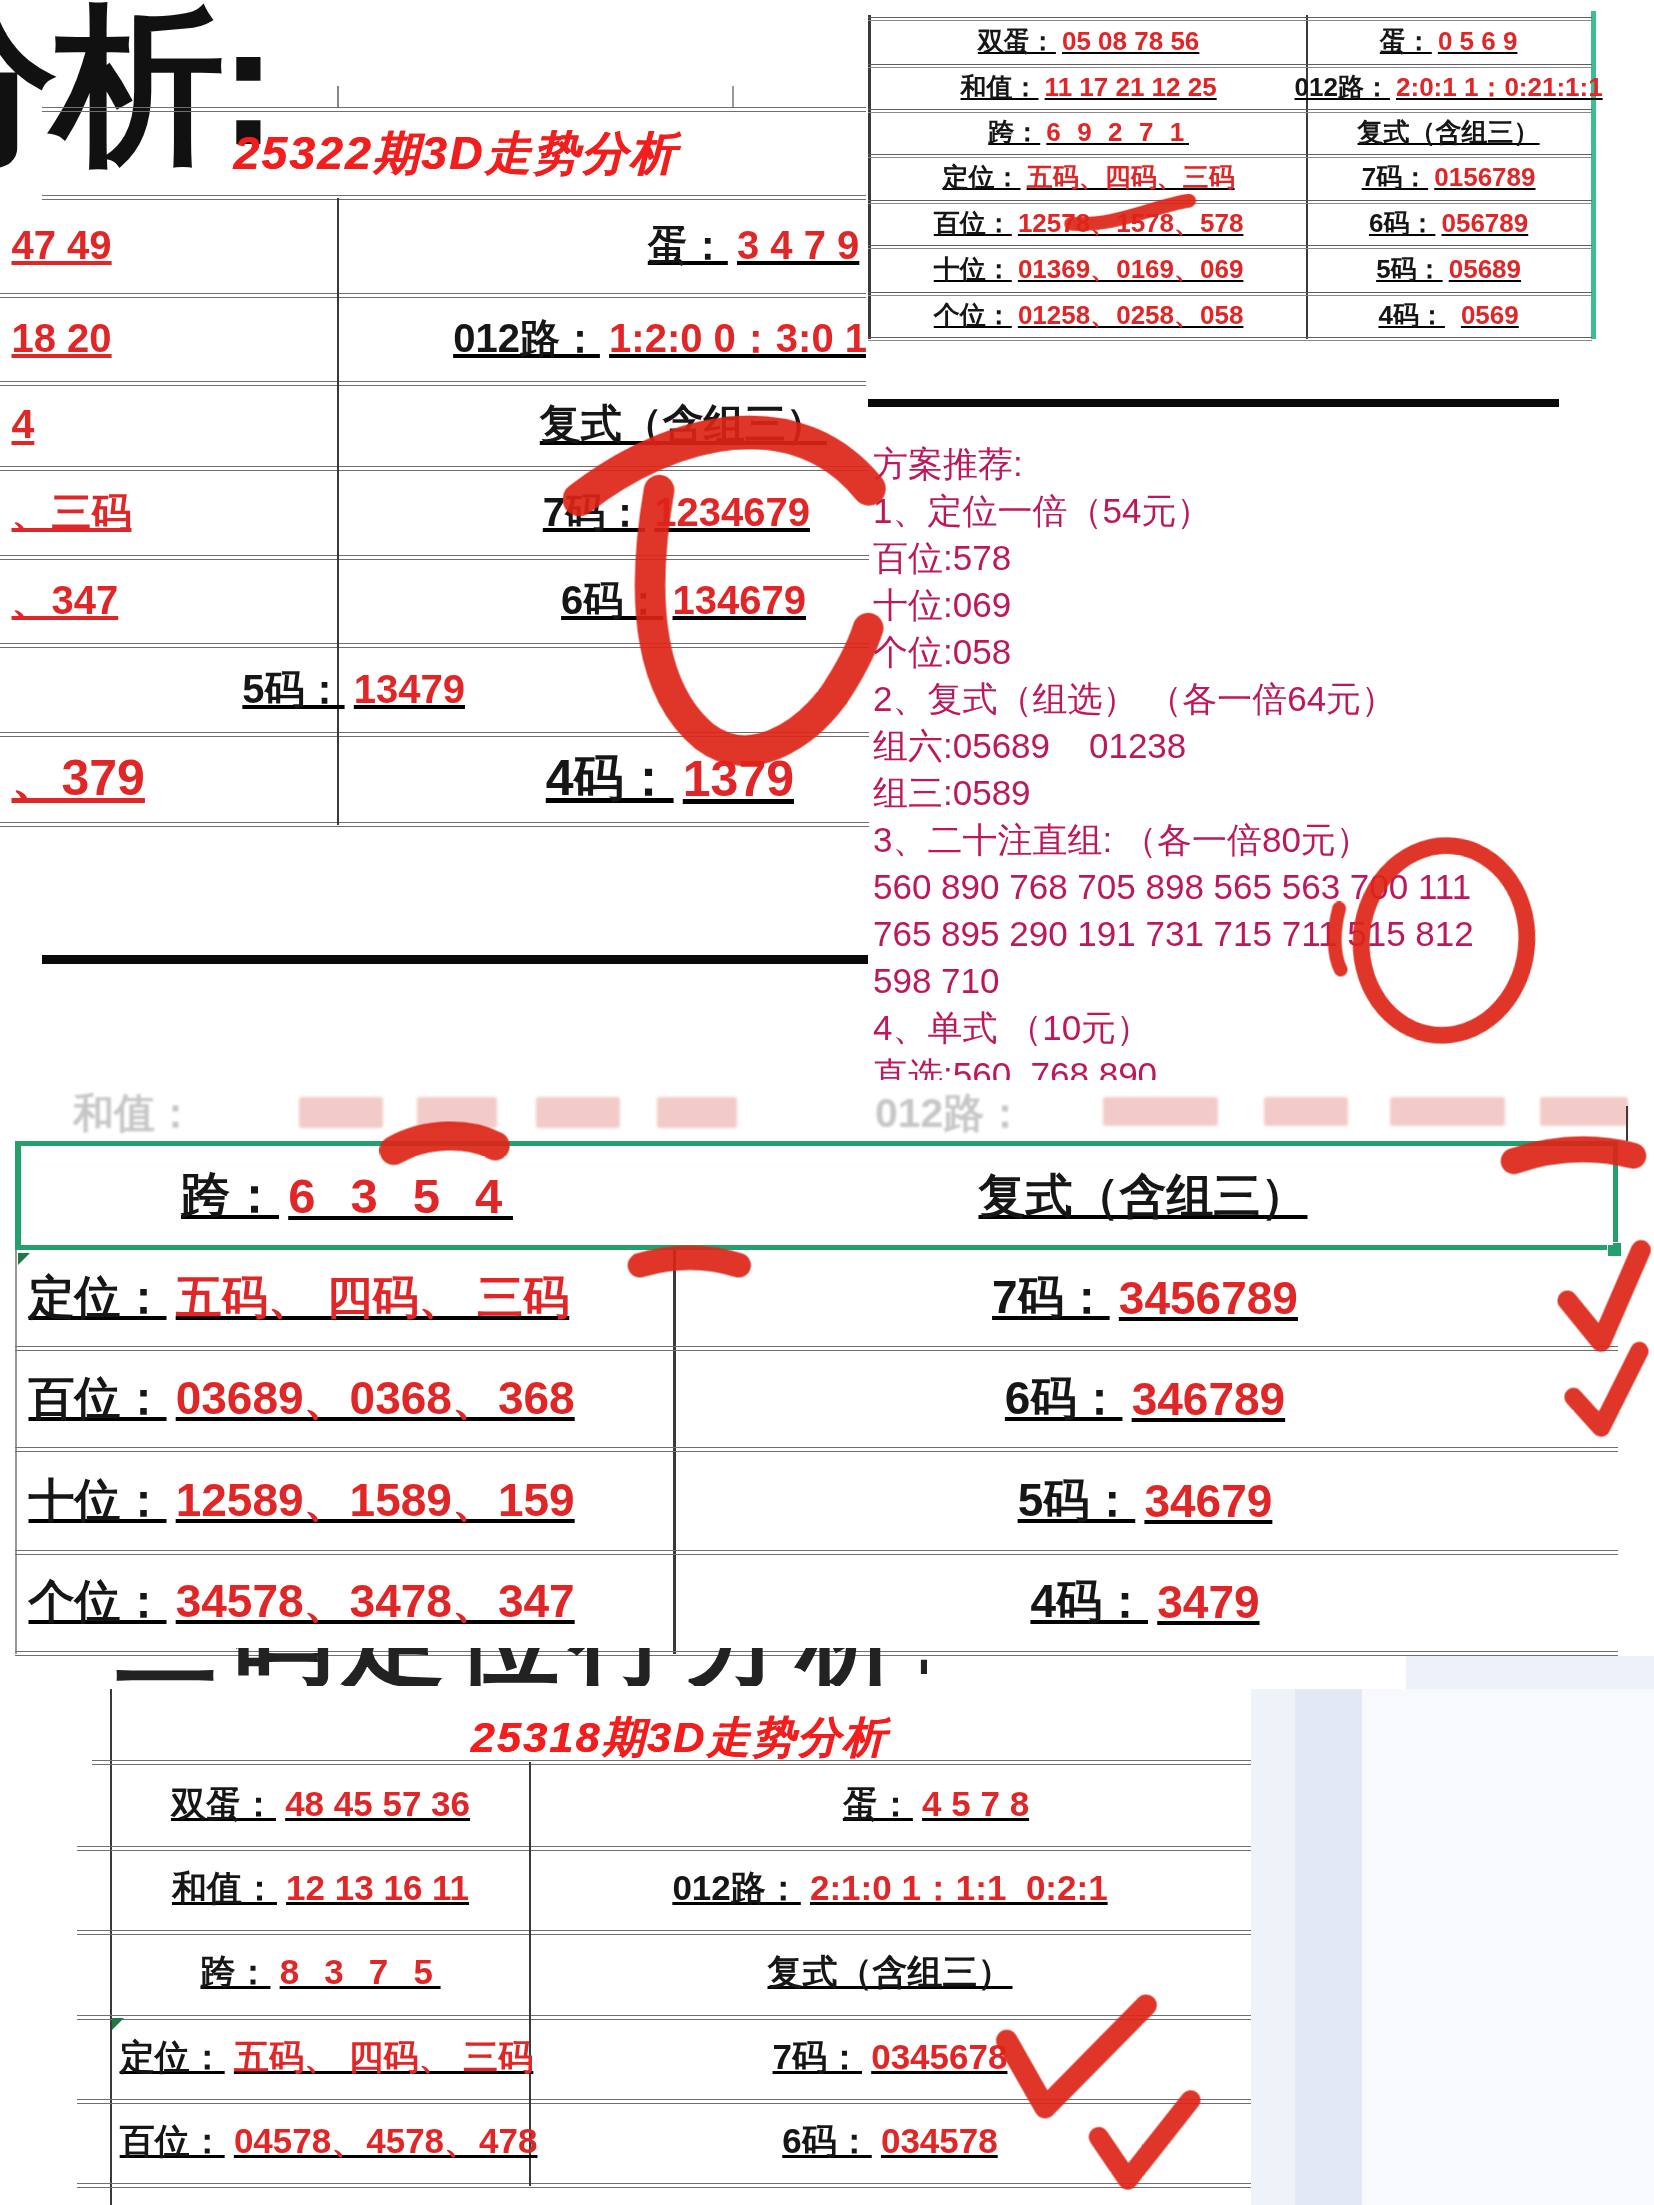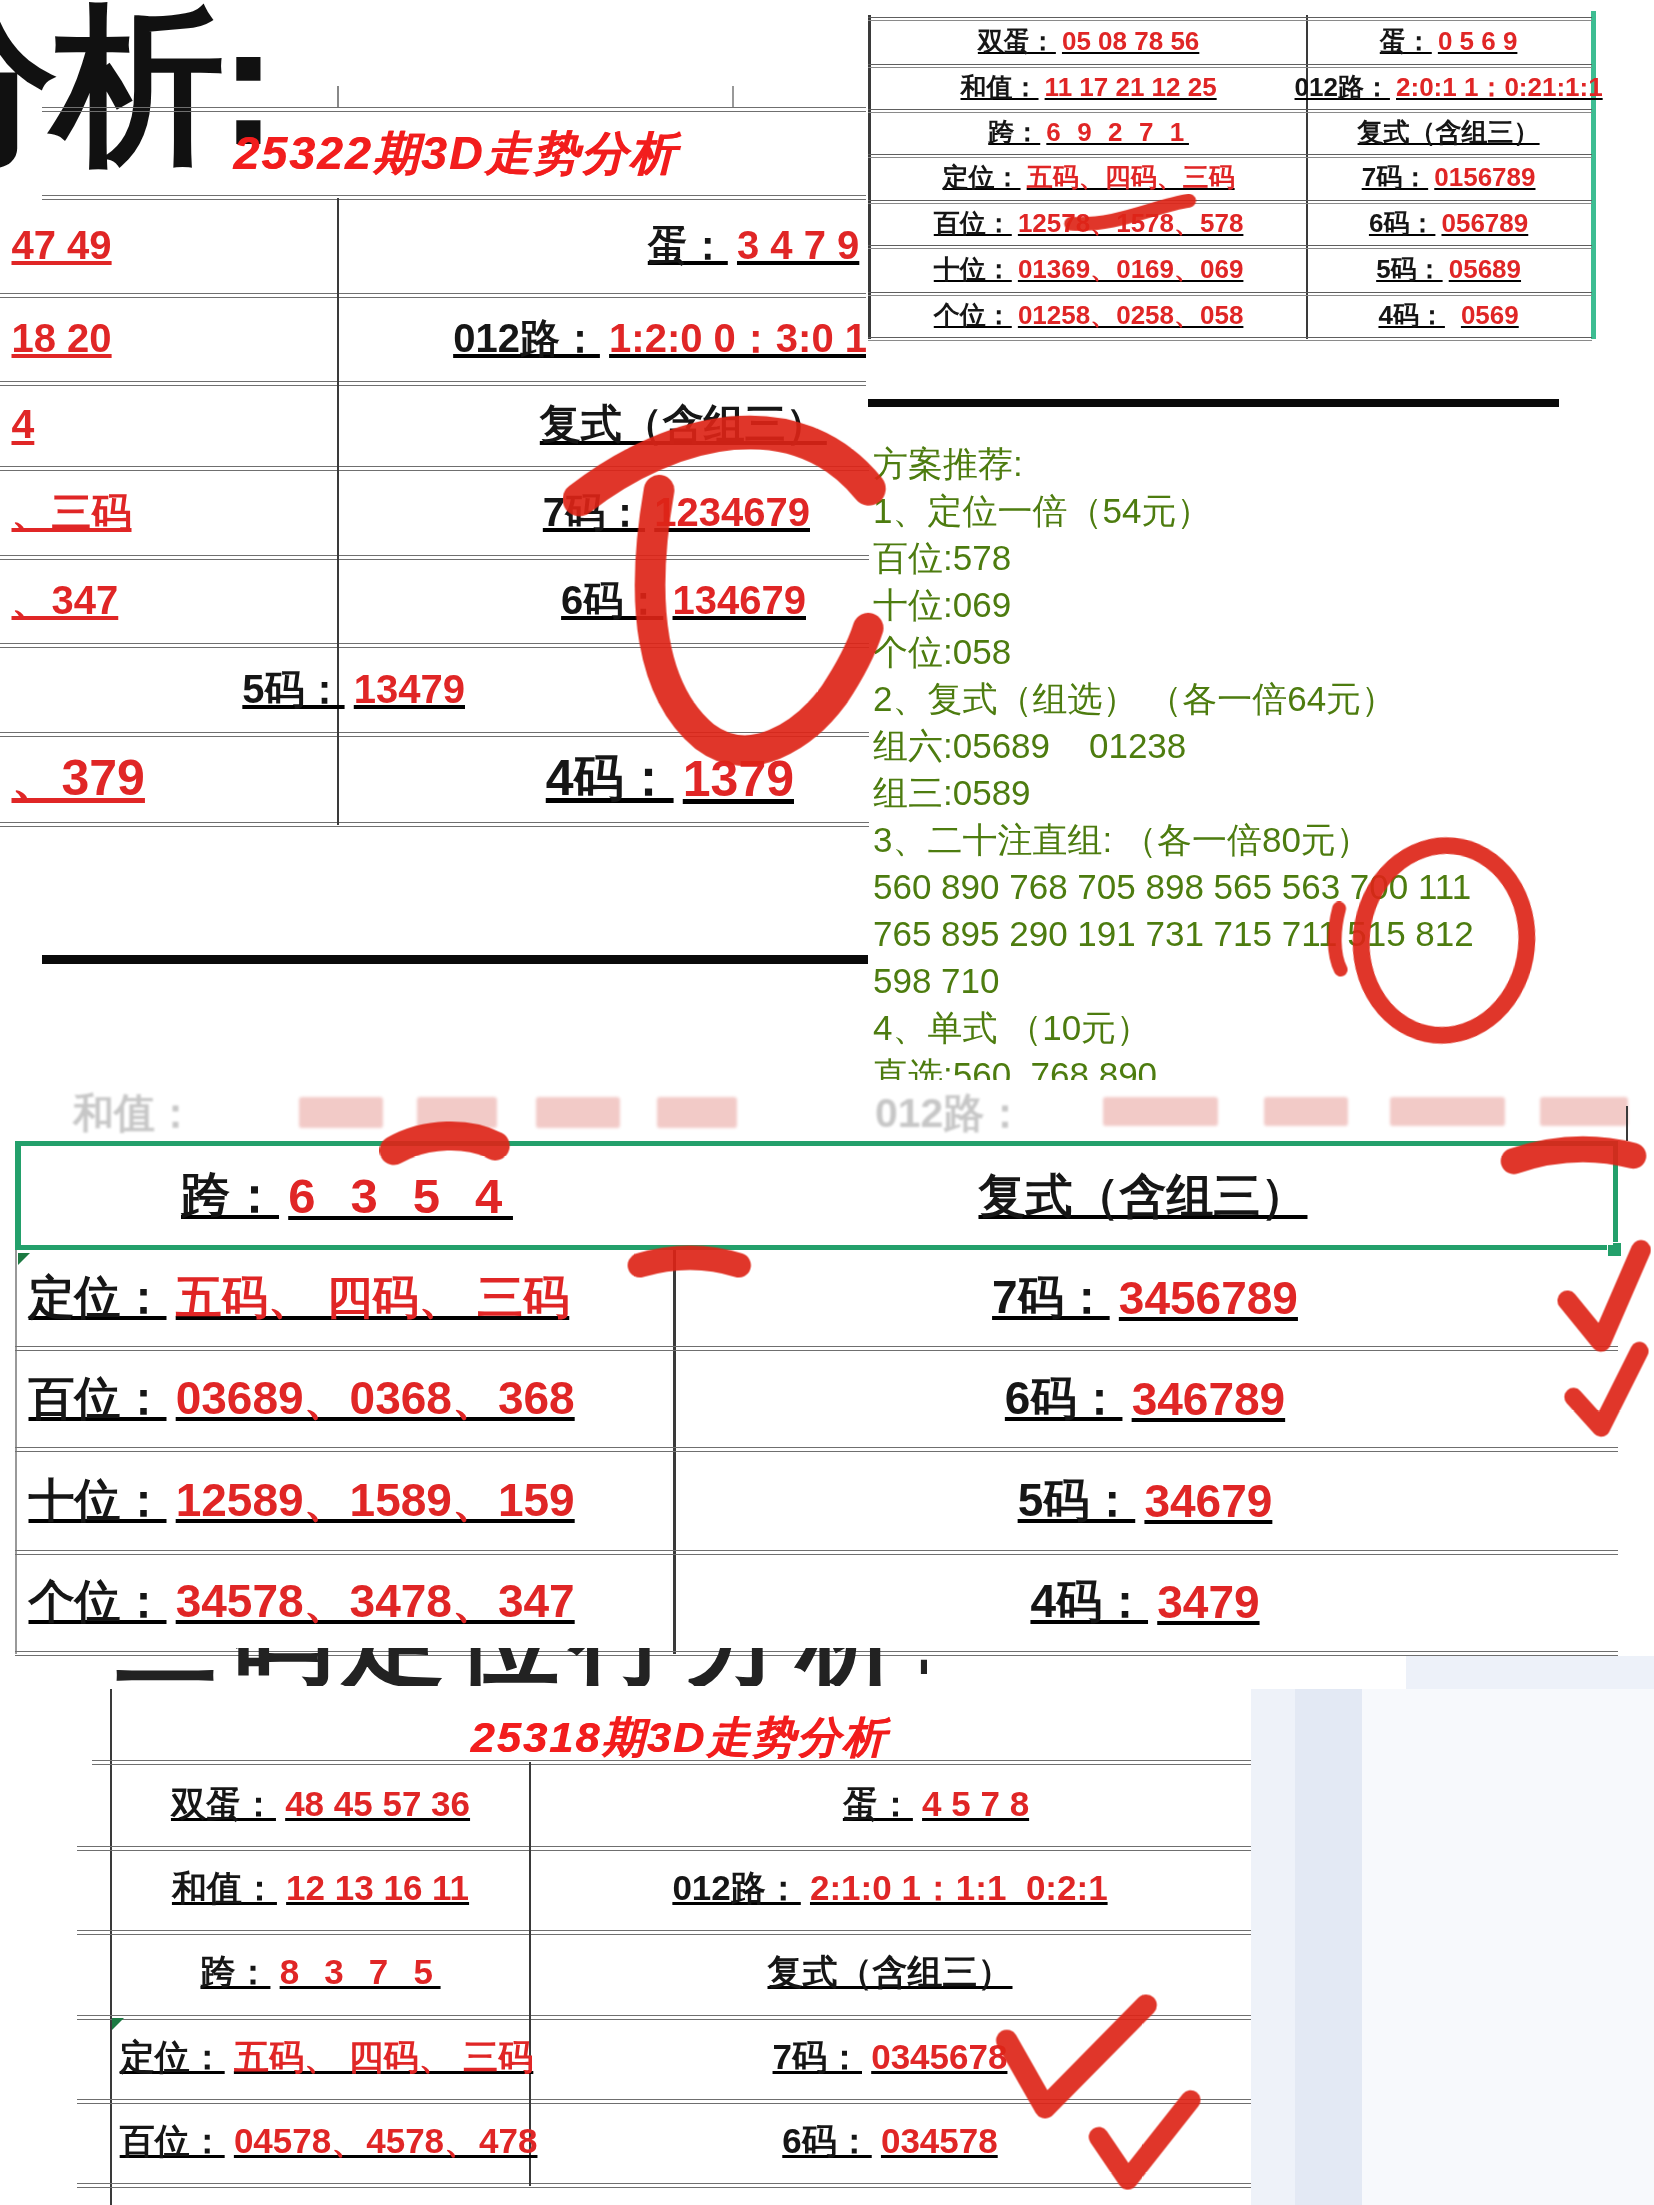--- a/index.html
+++ b/index.html
@@ -9,21 +9,21 @@
   .row{position:absolute;display:flex;align-items:center;}
   .cl{display:flex;align-items:center;height:100%;box-sizing:border-box;text-decoration:underline;}
   .b{font-weight:700;}
   .lbl{color:#161616;white-space:pre;}
   .val{color:#e02626;margin-left:9.2px;white-space:pre;}
   .red{color:#e02626;white-space:pre;}
   .dl{position:absolute;height:4.6px;border-top:1.5px solid #6f6f6f;border-bottom:1.5px solid #6f6f6f;box-sizing:border-box;}
   .dl2{position:absolute;height:3.8px;border-top:1.5px solid #5e5e5e;border-bottom:1.5px solid #8a8a8a;box-sizing:border-box;}
   .vl{position:absolute;background:#3a3a3a;}
   .title-cal{font-weight:700;font-style:italic;color:#f21d1d;letter-spacing:2.3px;text-shadow:0.8px 0 0 #f21d1d;}
-  .pline{white-space:pre;color:#4d7c0f;}
+  .pline{white-space:pre;color:#be185d;}
   .faded-blob{position:absolute;background:#d85c55;opacity:.32;filter:blur(1.5px);border-radius:3.1px;}
   .gtri{position:absolute;width:0;height:0;border-style:solid;}
   svg{position:absolute;left:0;top:0;pointer-events:none;}
 </style>
 </head>
 <body>
 
 <div id="canvas">
 
   <div class="abs" style="left:0;top:0;width:869px;height:973px;background:#fff;overflow:hidden;">

